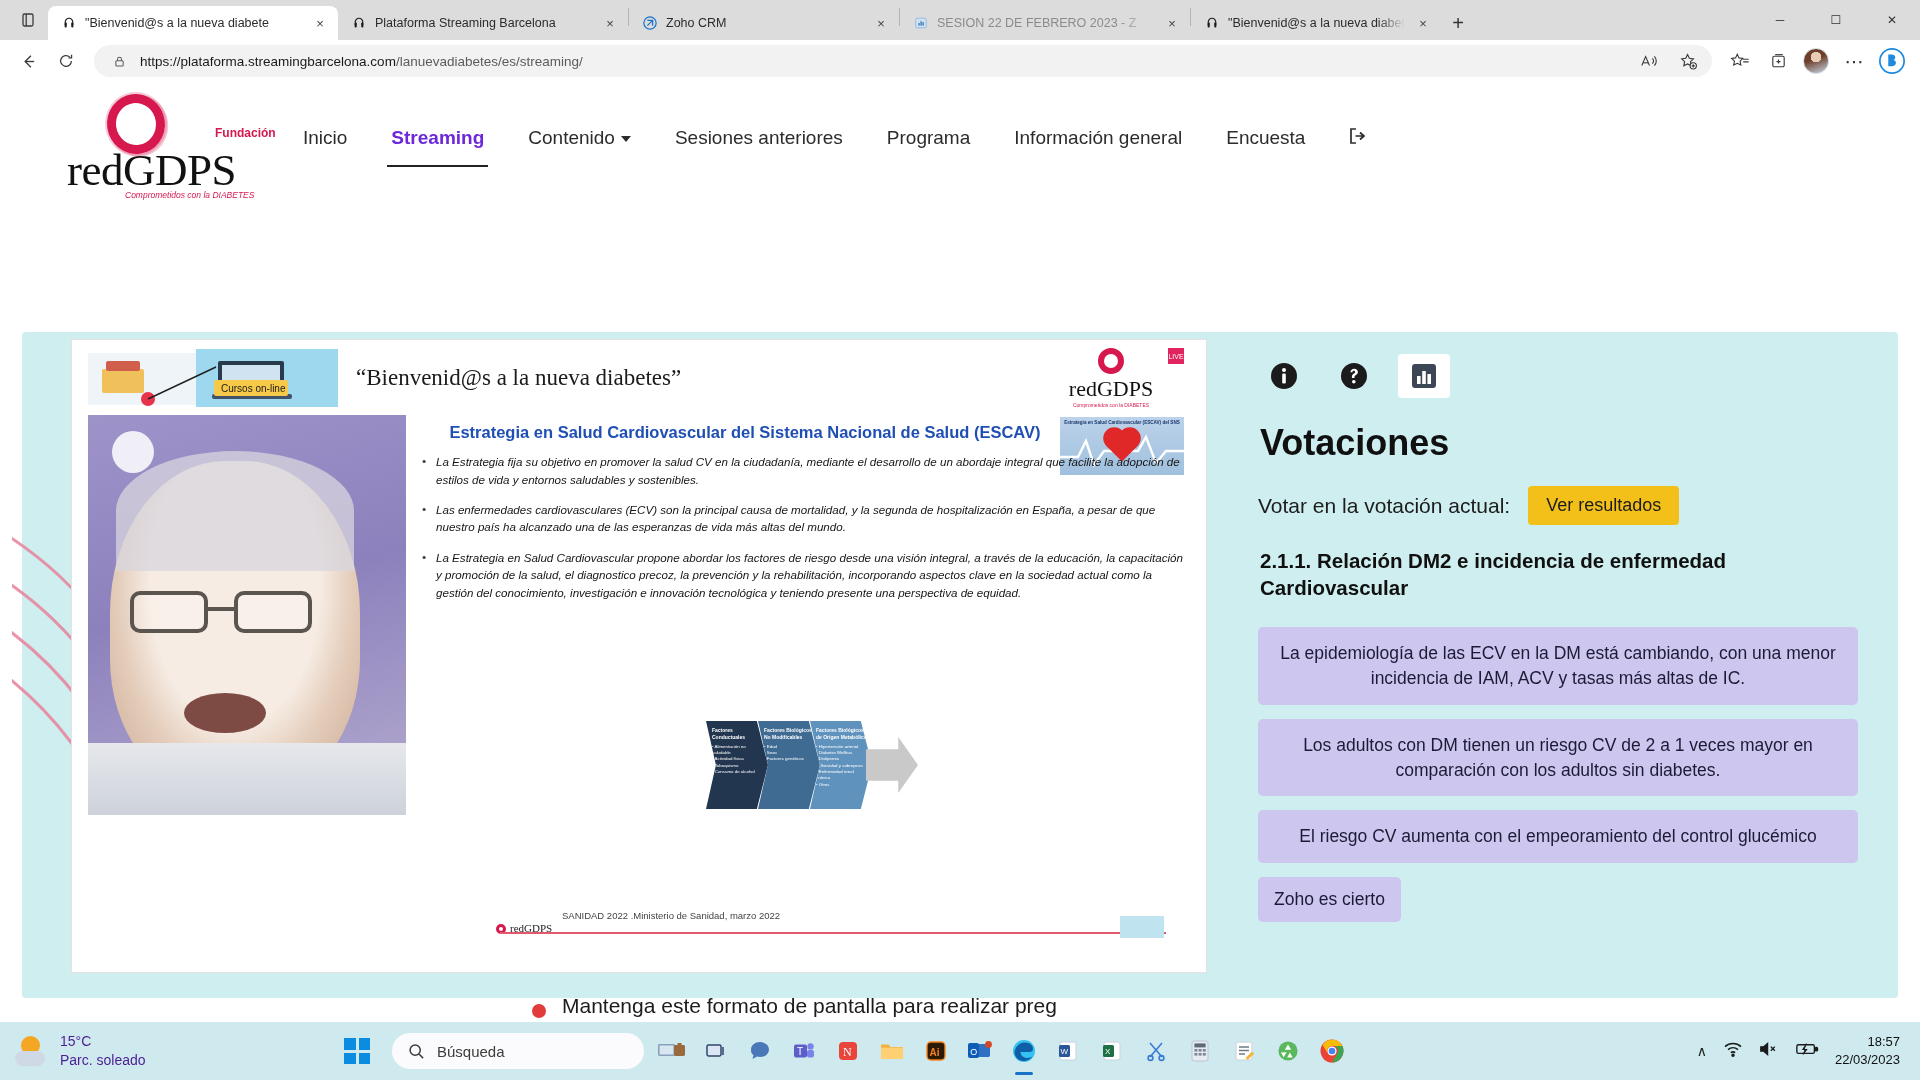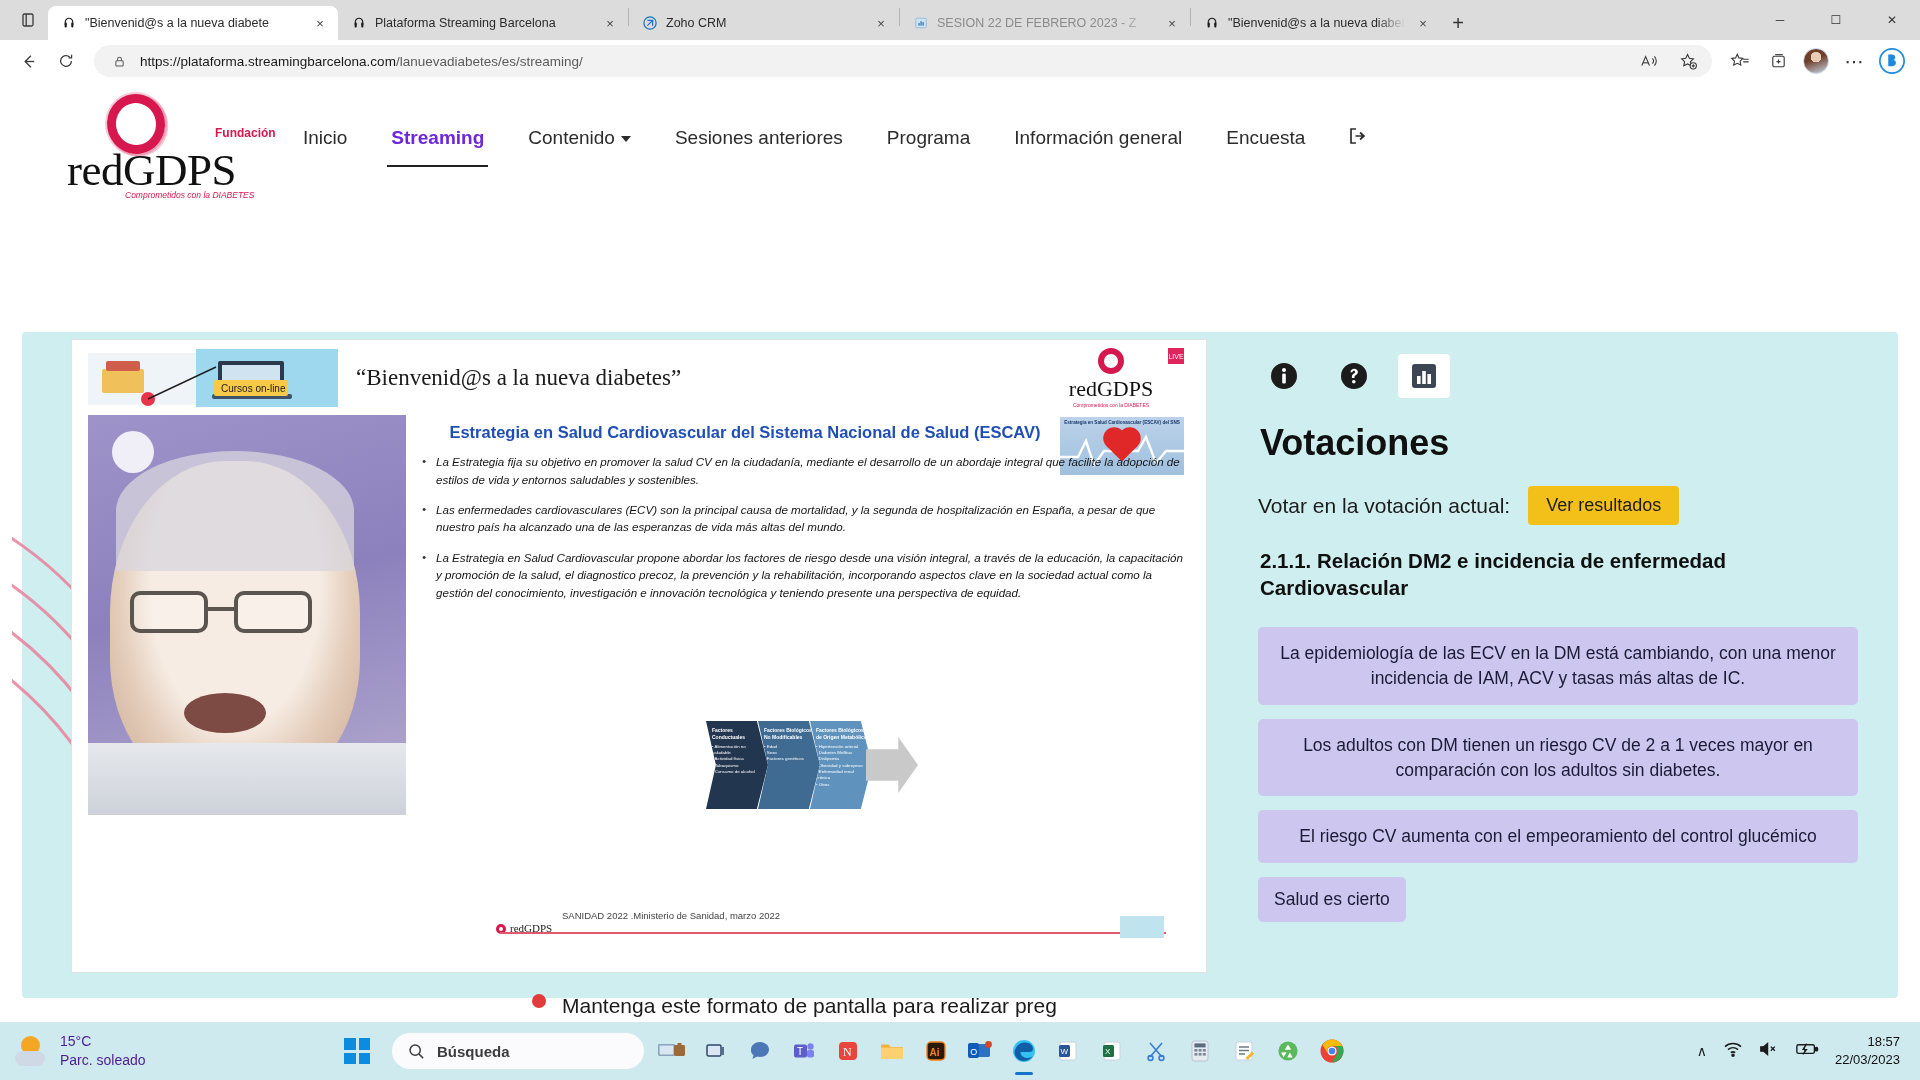--- a/index.html
+++ b/index.html
@@ -158,21 +158,21 @@
   .chev-arrow { width: 52px; height: 56px; background: #c9c9c9; clip-path: polygon(0 22%, 62% 22%, 62% 0, 100% 50%, 62% 100%, 62% 78%, 0 78%); margin-left: -6px; }
   .chev b { font-size: 5px; display: block; margin-bottom: 2px; }
 
   .slide-foot { position: absolute; left: 0; right: 0; bottom: 22px; height: 26px; }
   .slide-foot .rule { position: absolute; left: 428px; right: 40px; top: 8px; height: 2px; background: #e05a6b; }
   .slide-foot .src { position: absolute; left: 490px; top: -14px; font-size: 9.5px; color: #444; }
   .slide-foot .mini-logo { position: absolute; left: 438px; top: -2px; font-family: "Liberation Serif", serif; font-size: 11px; color: #222; }
   .slide-foot .mini-ring { position: absolute; left: 424px; top: 0; width: 10px; height: 10px; border-radius: 50%; border: 3px solid #d6184f; }
   .slide-foot .end-badge { position: absolute; right: 42px; top: -8px; width: 44px; height: 22px; background: #bfe4ef; }
 
-  .caption-row { margin-top: 22px; display: flex; align-items: flex-start; gap: 16px; padding-left: 460px; }
+  .caption-row { margin-top: 22px; display: flex; align-items: flex-end; gap: 16px; padding-left: 460px; }
   .caption-dot { width: 14px; height: 14px; border-radius: 50%; background: #e23b3b; flex: 0 0 auto; }
   .caption-text { font-size: 21px; color: #1c1c1c; white-space: nowrap; }
 
   .vote-col { flex: 1 1 auto; padding: 22px 40px 0 24px; position: relative; }
   .vote-tabs { display: flex; gap: 18px; align-items: center; }
   .vote-tab {
     width: 52px; height: 44px; display: flex; align-items: center; justify-content: center;
     border-radius: 4px;
   }
   .vote-tab.sel { background: #ffffff; }
@@ -198,21 +198,21 @@
   .weather { display: flex; align-items: center; gap: 12px; width: 330px; }
   .weather .sun { width: 34px; height: 34px; position: relative; flex: 0 0 auto; }
   .weather .sun .s { position: absolute; left: 7px; top: 2px; width: 19px; height: 19px; border-radius: 50%; background: #f5a623; }
   .weather .sun .c { position: absolute; left: 1px; bottom: 2px; width: 30px; height: 15px; border-radius: 10px; background: #cfd9e6; }
   .weather .txt { font-size: 14px; color: #4c1d95; line-height: 1.35; }
   .tb-center { flex: 1 1 auto; display: flex; align-items: center; gap: 10px; }
   .win-logo { width: 26px; height: 26px; display: grid; grid-template-columns: 1fr 1fr; grid-gap: 3px; margin-right: 12px; }
   .win-logo i { background: #0c8ce0; display: block; }
   .search-pill {
     width: 252px; height: 36px; background: #fbfbfd; border-radius: 18px;
-    display: flex; align-items: center; gap: 12px; padding: 0 16px; color: #3c3c3c; font-size: 15px; font-weight: bold;
+    display: flex; align-items: center; gap: 12px; padding: 0 16px; color: #3c3c3c; font-size: 15px;
   }
   .tray-apps { display: flex; align-items: center; gap: 8px; }
   .app { width: 36px; height: 36px; border-radius: 6px; display: flex; align-items: center; justify-content: center; font-size: 15px; position: relative; }
   .app.active::after { content: ""; position: absolute; bottom: -6px; left: 9px; width: 18px; height: 3px; border-radius: 2px; background: #1773c7; }
   .tb-right { display: flex; align-items: center; gap: 16px; margin-left: auto; padding-right: 6px; }
   .clock { font-size: 13px; color: #111; text-align: right; line-height: 1.4; }
 </style>
 </head>
 <body>
 
@@ -534,21 +534,21 @@
         <div class="vote-row">
           <span class="lbl">Votar en la votación actual:</span>
           <button class="results-btn">Ver resultados</button>
         </div>
 
         <div class="vote-q">2.1.1. Relación DM2 e incidencia de enfermedad Cardiovascular</div>
 
         <div class="opt">La epidemiología de las ECV en la DM está cambiando, con una menor incidencia de IAM, ACV y tasas más altas de IC.</div>
         <div class="opt">Los adultos con DM tienen un riesgo CV de 2 a 1 veces mayor en comparación con los adultos sin diabetes.</div>
         <div class="opt">El riesgo CV aumenta con el empeoramiento del control glucémico</div>
-        <div class="opt short">Salud es cierto</div>
+        <div class="opt short">Zoho es cierto</div>
       </div>
     </div>
   </div>
 </div>
 
 <div class="taskbar">
   <div class="weather">
     <span class="sun">
         <i class="s"></i>
         <i class="c"></i>

